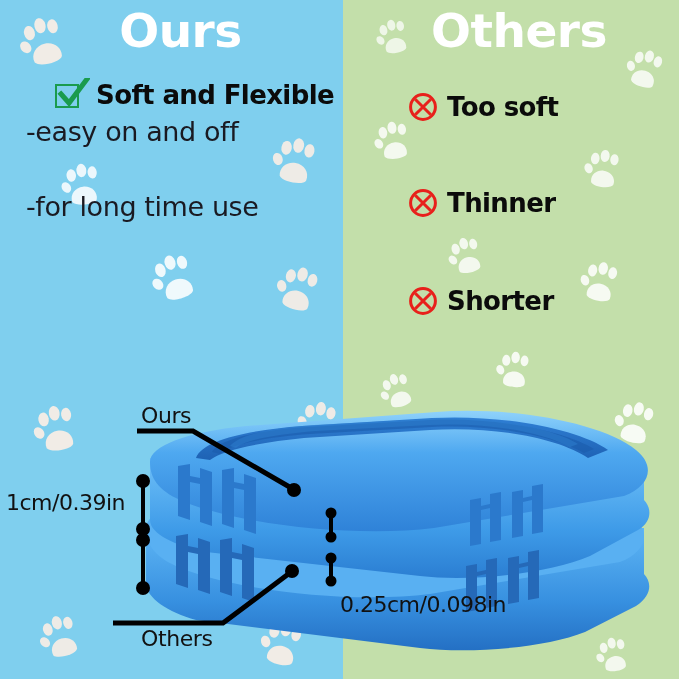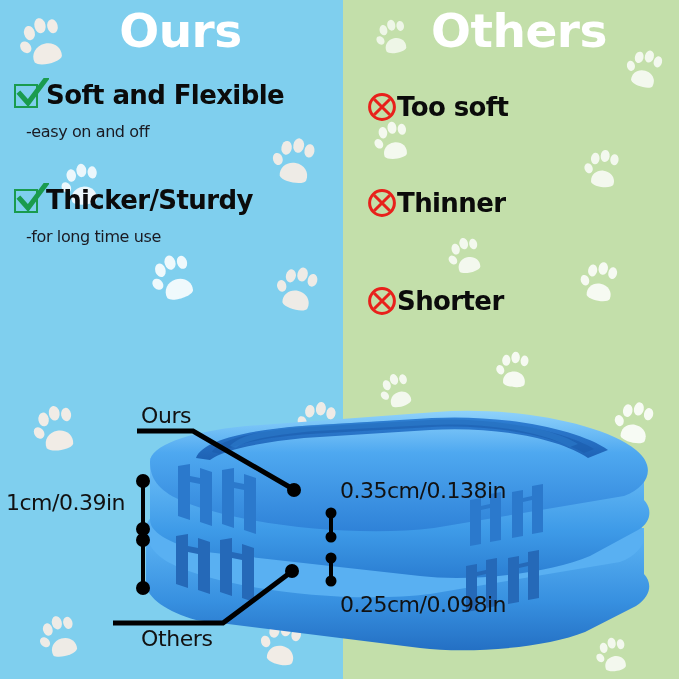--- a/index.html
+++ b/index.html
@@ -21,27 +21,27 @@
     position:absolute;top:2px;width:100%;text-align:center;
     color:#ffffff;font-weight:bold;font-size:47px;letter-spacing:-0.5px;
     font-family:"DejaVu Sans", sans-serif;
     line-height:58px;
   }
   #panel-left .panel-title{transform:translateX(9px);}
   #panel-right .panel-title{transform:translateX(8px);}
 
   
   .feature{position:absolute;left:14px;right:6px;}
-  .feature-head{display:flex;align-items:flex-start;}
+  .feature-head{display:flex;align-items:flex-start;gap:9px;margin-left:41px;}
   .feature-title{
     font-weight:bold;font-size:26px;color:#0b0b0b;
     font-family:"DejaVu Sans", sans-serif;letter-spacing:-0.6px;white-space:nowrap;
   }
   .feature-sub{
-    margin:7px 0 0 12px;font-size:16px;color:#1a1a22;
+    margin:7px 0 0 12px;font-size:27px;color:#1a1a22;
     font-family:"DejaVu Sans", sans-serif;line-height:29px;letter-spacing:-0.4px;
   }
   .r-feature{position:absolute;left:24px;}
   .r-feature .feature-title{font-size:26px;}
 
   
   .check-icon{position:relative;width:32px;height:30px;flex:0 0 32px;}
   .check-icon .box{
     position:absolute;left:0;top:4px;width:24px;height:24px;
     border:2px solid #1a9b4e;box-sizing:border-box;background:transparent;
@@ -170,29 +170,20 @@
           <svg width="34" height="32" viewBox="0 0 34 32">
             <path d="M5 16 L13 25 L31 1" stroke="#1a9b4e" stroke-width="5" fill="none" stroke-linecap="square"></path>
           </svg>
         </span>
         <span class="feature-title">Soft and Flexible</span>
       </div>
       <div class="feature-sub">-easy on and off</div>
     </div>
 
     <div class="feature" style="top:185px;">
-      <div class="feature-head">
-        <span class="check-icon">
-          <span class="box"></span>
-          <svg width="34" height="32" viewBox="0 0 34 32">
-            <path d="M5 16 L13 25 L31 1" stroke="#1a9b4e" stroke-width="5" fill="none" stroke-linecap="square"></path>
-          </svg>
-        </span>
-        <span class="feature-title">Thicker/Sturdy</span>
-      </div>
       <div class="feature-sub">-for long time use</div>
     </div>
 
   </div>
 
   <div class="panel" id="panel-right">
     <div class="panel-title">Others</div>
 
     <svg class="paw" style="left:32px;top:18px;" width="36" height="38" viewBox="0 0 50 52">
       <g fill="#ffffff" opacity="0.72" transform="rotate(-12 25 26)">
@@ -416,16 +407,15 @@
       <line x1="331" y1="560" x2="331" y2="580"></line>
     </g>
     <circle cx="331" cy="558" r="5.5" fill="#000"></circle>
     <circle cx="331" cy="581" r="5.5" fill="#000"></circle>
   </svg>
 
   <div class="callout-label" id="lbl-ours">Ours</div>
   <div class="callout-label" id="lbl-others">Others</div>
 
   <div class="dim-label" id="dim-1">1cm/0.39in</div>
-  <div class="dim-label" id="dim-3">0.35cm/0.138in</div>
   <div class="dim-label" id="dim-4">0.25cm/0.098in</div>
 
 </div>
 
 </body></html>

